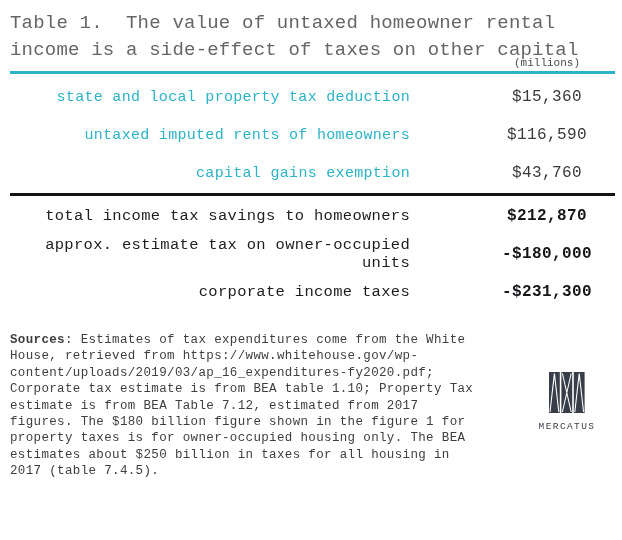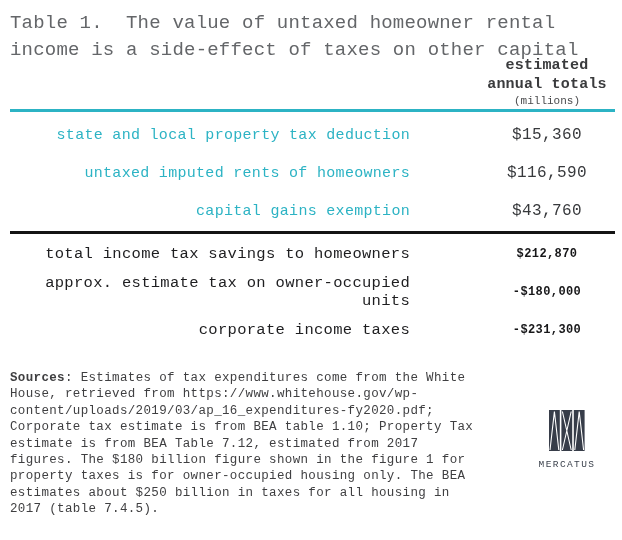--- a/index.html
+++ b/index.html
@@ -21,21 +21,21 @@
   .rule-teal{height:3px;background:#2cb3c4;margin-top:2px;}
   .rule-black{height:3px;background:#141414;margin-top:1px;}
   .section{padding-top:4px;}
   .section-2{padding-top:1px;}
   .row{display:flex;justify-content:space-between;align-items:center;height:38px;}
   .row .label{width:400px;text-align:right;letter-spacing:.3px;}
   .row .value{width:136px;text-align:center;letter-spacing:.4px;}
   .section-1 .label{color:#2cb3c4;font-size:15px;font-weight:400;}
   .section-1 .value{color:#37393c;font-size:16px;font-weight:400;}
   .section-2 .label{color:#1e1e20;font-size:15.5px;font-weight:400;}
-  .section-2 .value{color:#171719;font-size:12px;font-weight:700;}
+  .section-2 .value{color:#171719;font-size:16px;font-weight:700;}
   .footer{display:flex;margin-top:13px;}
   .sources{
     width:478px;font-size:12.5px;line-height:16.4px;color:#3f3f41;
     letter-spacing:.35px;font-weight:400;margin-top:8px;
   }
   .sources .b{font-weight:700;}
   .logo-wrap{margin-left:auto;margin-right:16px;margin-top:48px;width:64px;text-align:center;}
   .logo-mark{display:inline-block;}
   .logo-text{
     font-size:9.5px;letter-spacing:1.4px;color:#3c424d;margin-top:3px;font-weight:400;
@@ -43,21 +43,20 @@
 </style>
 </head>
 <body>
 
 <div class="page">
 
   <div class="title">Table 1.&nbsp; The value of untaxed homeowner rental income is a side-effect of taxes on other capital</div>
 
   <div class="header-row">
     <div class="col-header">
-      <div class="main">estimated annual totals</div>
       <div class="sub">(millions)</div>
     </div>
   </div>
 
   <div class="rule-teal"></div>
 
   <div class="section section-1">
       <div class="row">
         <div class="label">state and local property tax deduction</div>
         <div class="value">$15,360</div>

